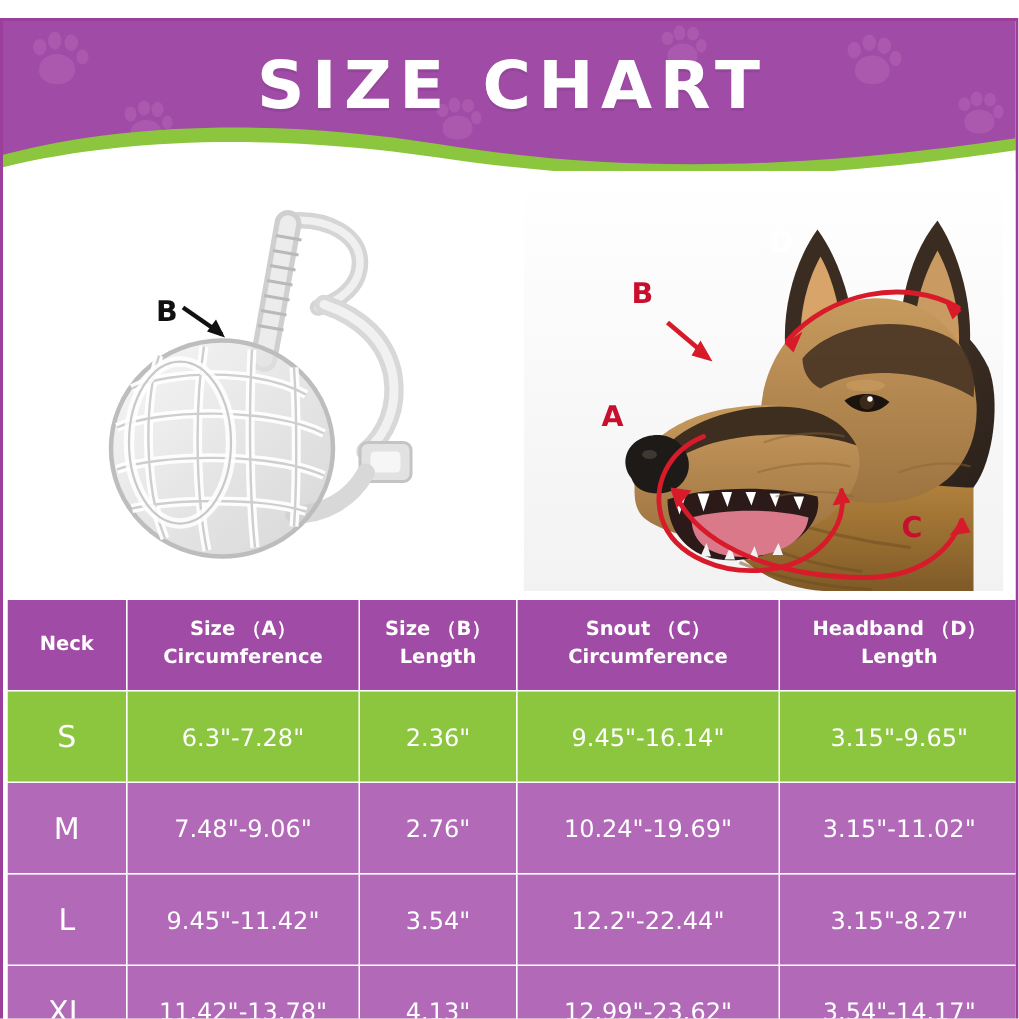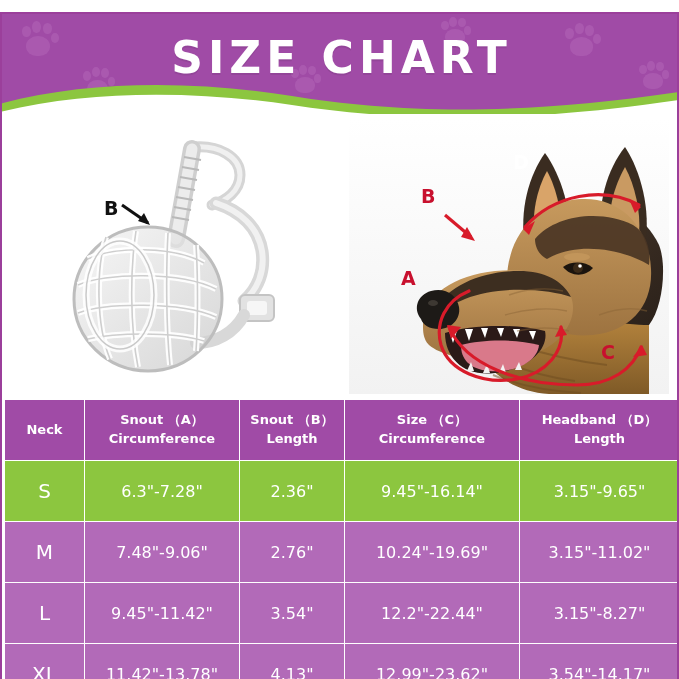--- a/index.html
+++ b/index.html
@@ -363,29 +363,29 @@
           <col class="col-b">
           <col class="col-c">
           <col class="col-d">
       </colgroup>
       <thead>
         <tr>
           <th>
             <div>Neck</div>
           </th>
           <th>
-            <div>Snout （A）</div>
+            <div>Size （A）</div>
             <div>Circumference</div>
           </th>
           <th>
-            <div>Snout （B）</div>
+            <div>Size （B）</div>
             <div>Length</div>
           </th>
           <th>
-            <div>Size （C）</div>
+            <div>Snout （C）</div>
             <div>Circumference</div>
           </th>
           <th>
             <div>Headband （D）</div>
             <div>Length</div>
           </th>
         </tr>
       </thead>
       <tbody>
         <tr class="hl">

